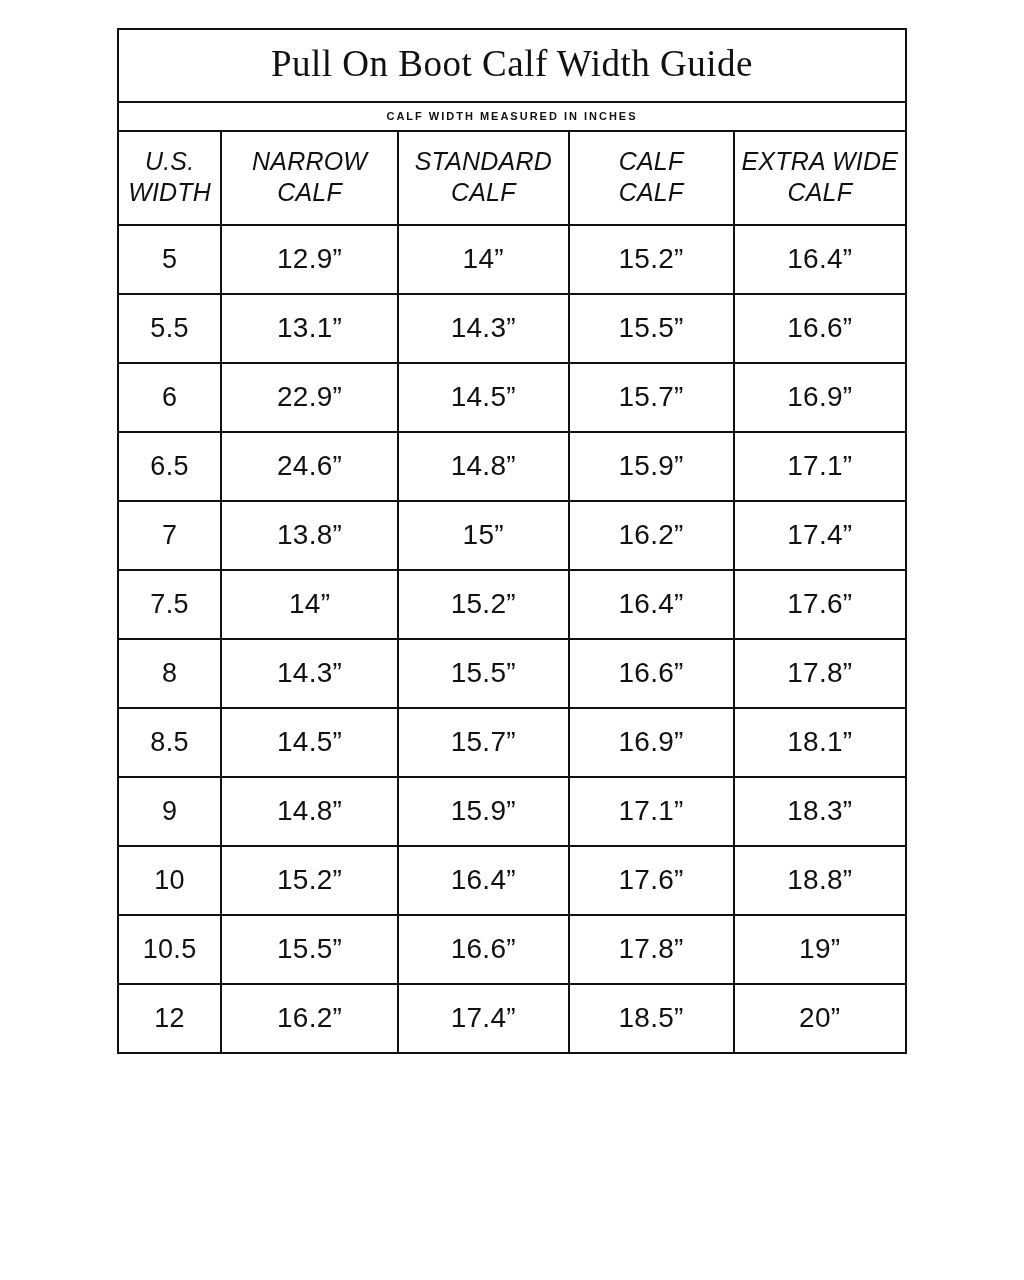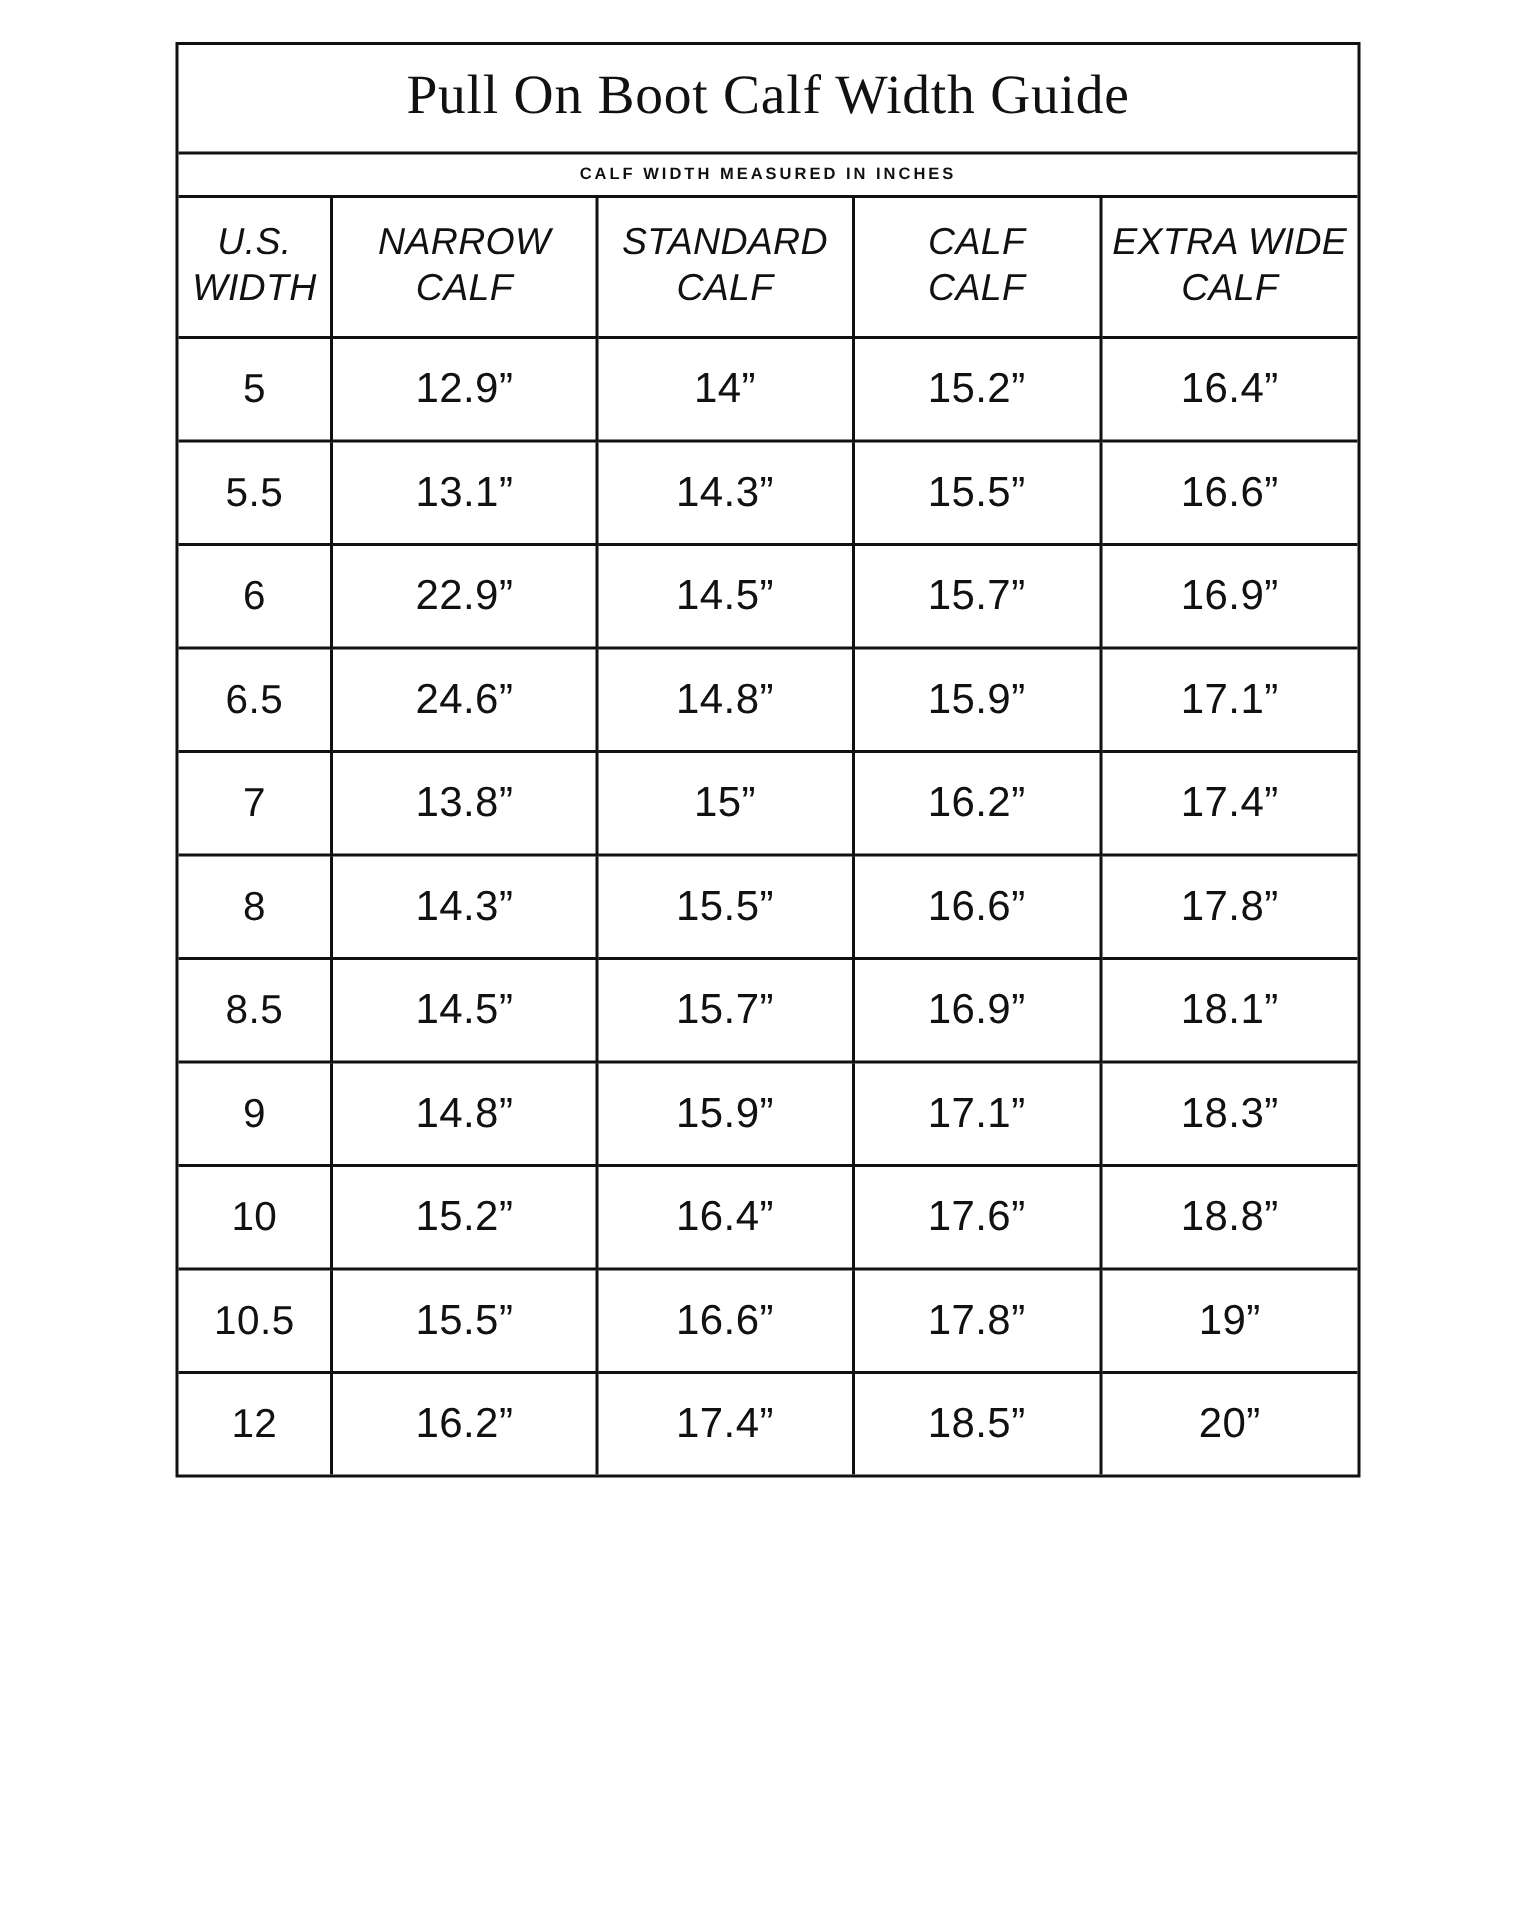--- a/index.html
+++ b/index.html
@@ -180,20 +180,27 @@
           <td>17.1”</td>
         </tr>
         <tr>
           <td class="size-cell">7</td>
           <td>13.8”</td>
           <td>15”</td>
           <td>16.2”</td>
           <td>17.4”</td>
         </tr>
         <tr>
+          <td class="size-cell">7.5</td>
+          <td>14”</td>
+          <td>15.2”</td>
+          <td>16.4”</td>
+          <td>17.6”</td>
+        </tr>
+        <tr>
           <td class="size-cell">8</td>
           <td>14.3”</td>
           <td>15.5”</td>
           <td>16.6”</td>
           <td>17.8”</td>
         </tr>
         <tr>
           <td class="size-cell">8.5</td>
           <td>14.5”</td>
           <td>15.7”</td>

